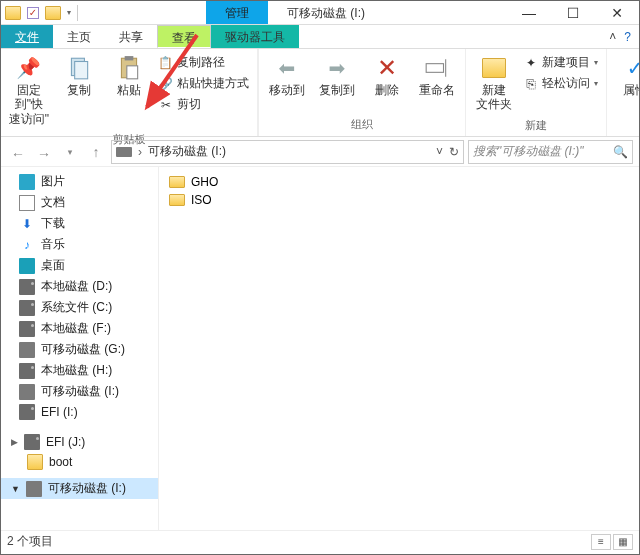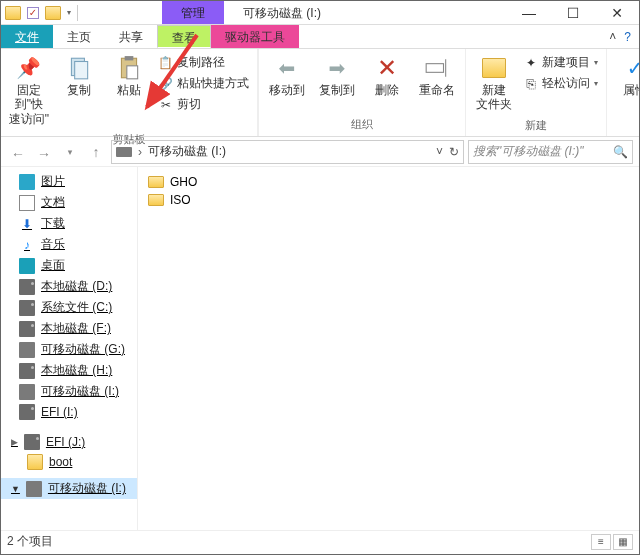--- a/index.html
+++ b/index.html
@@ -6,31 +6,31 @@
   body { background: #fff; width: 640px; height: 555px; overflow: hidden; position: relative; border: 1px solid #666; }
   
   
   .titlebar { height: 24px; display: flex; align-items: stretch; background: #fff; border-bottom: 1px solid #ddd; }
   .qat { display: flex; align-items: center; padding: 0 4px; gap: 6px; }
   .qat-icon { width: 16px; height: 16px; display: flex; align-items: center; justify-content: center; }
   .folder-g { width: 16px; height: 14px; background: linear-gradient(#ffe9a6,#f7ca4d); border: 1px solid #d6a93a; border-radius: 1px; }
   .qat-down { font-size: 8px; color: #666; }
   .title-tabs { display: flex; margin-left: 80px; }
   .title-tab { padding: 3px 18px; border: 1px solid transparent; }
-  .title-tab.contextual { background: #8b5cf6; color: #222; }
+  .title-tab.contextual { background: #0ea5e9; color: #222; margin-left: 44px; }
   .title-tab.plain { color: #333; }
   .win-controls { margin-left: auto; display: flex; }
   .win-btn { width: 44px; height: 24px; display: flex; align-items: center; justify-content: center; font-size: 14px; color: #333; }
   
   
   .ribbon-tabs { height: 24px; display: flex; align-items: stretch; border-bottom: 1px solid #ddd; position: relative; }
   .rtab { padding: 4px 14px; color: #333; }
   .rtab.file { background: #1aa0b8; color: #fff; text-decoration: underline; }
   .rtab.active { border: 1px solid #ccc; border-bottom: 1px solid #fff; background: #bef264; }
-  .rtab.contextual { background: #ec4899; }
+  .rtab.contextual { background: #14b8a6; }
   .ribbon-help { margin-left: auto; display: flex; align-items: center; gap: 8px; padding-right: 8px; color: #444; }
   
   
   .ribbon { height: 88px; display: flex; background: #fff; border-bottom: 1px solid #ddd; }
   .group { display: flex; flex-direction: column; align-items: center; padding: 2px 4px; border-right: 1px solid #eee; }
   .group-items { flex: 1; display: flex; align-items: flex-start; gap: 2px; }
   .group-label { font-size: 11px; color: #666; padding: 2px 0; }
   .btn-large { display: flex; flex-direction: column; align-items: center; justify-content: flex-start; width: 48px; padding: 4px 2px; text-align: center; line-height: 1.2; color: #333; gap: 2px; }
   .btn-large .glyph { width: 28px; height: 26px; display: flex; align-items: center; justify-content: center; font-size: 20px; }
   .btn-small-col { display: flex; flex-direction: column; gap: 2px; padding: 2px; }
@@ -42,21 +42,21 @@
   .addrbar { height: 30px; display: flex; align-items: center; gap: 4px; padding: 3px 6px; border-bottom: 1px solid #eee; }
   .nav-btn { width: 22px; height: 22px; display: flex; align-items: center; justify-content: center; color: #888; font-size: 14px; }
   .addr-box { flex: 1; height: 24px; border: 1px solid #ccc; display: flex; align-items: center; padding: 0 4px; gap: 6px; }
   .addr-crumb { display: flex; align-items: center; gap: 4px; color: #333; }
   .addr-rt { margin-left: auto; display: flex; color: #555; gap: 6px; }
   .search-box { width: 165px; height: 24px; border: 1px solid #ccc; display: flex; align-items: center; padding: 0 4px; color: #888; }
   .search-box span:first-child { flex: 1; font-style: italic; }
   
   
   .main { display: flex; height: 363px; }
-  .navpane { width: 137px; border-right: 1px solid #eee; overflow: hidden; text-decoration: underline; }
+  .navpane { width: 158px; border-right: 1px solid #eee; overflow: hidden; }
   .nav-list { padding: 4px 0; }
   .nav-item { display: flex; align-items: center; gap: 6px; padding: 2px 6px 2px 18px; color: #222; white-space: nowrap; }
   .nav-item.selected { background: #cce8ff; }
   .nav-item.l2 { padding-left: 26px; }
   .nav-item .ic { width: 16px; height: 16px; display: inline-flex; align-items: center; justify-content: center; font-size: 12px; }
   .drive-ic { width: 16px; height: 10px; background: #6b6b6b; border-radius: 1px; position: relative; }
   .drive-ic::after { content: ""; position: absolute; right: 1px; top: 3px; width: 3px; height: 3px; background: #bbb; border-radius: 50%; }
   .usb-ic { width: 16px; height: 10px; background: #7a7a7a; border-radius: 1px; }
   .pic-ic { background: #2aa7c9; width: 16px; height: 12px; border-radius: 1px; }
   .doc-ic { width: 12px; height: 14px; background: #fff; border: 1px solid #888; }

